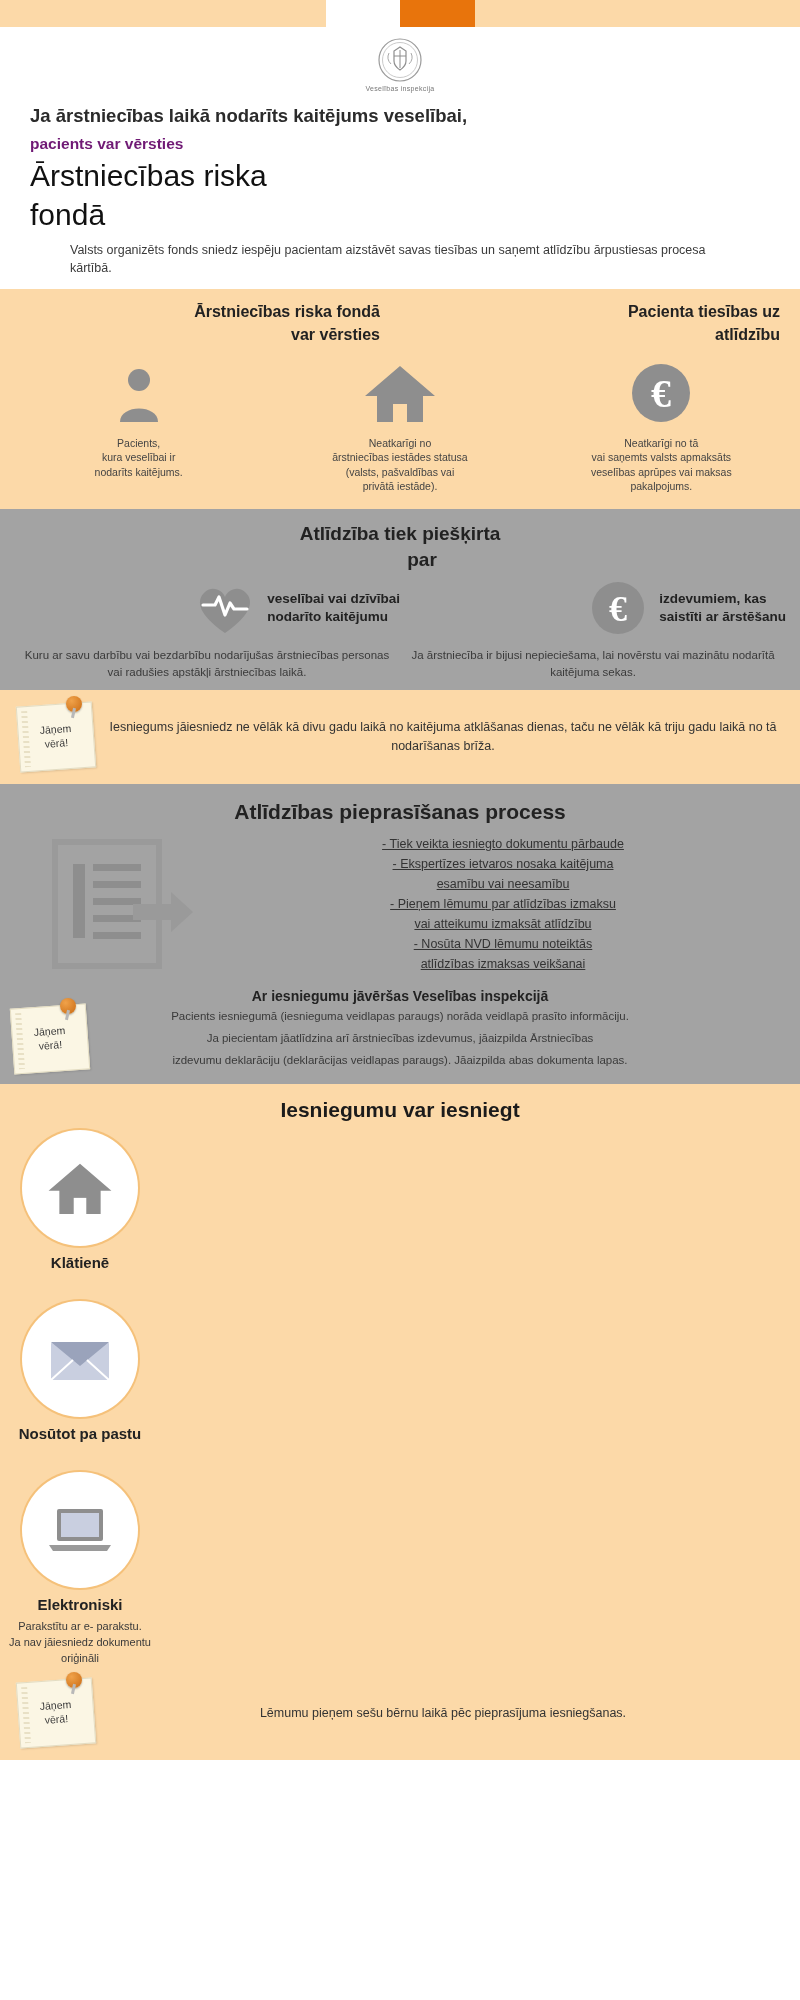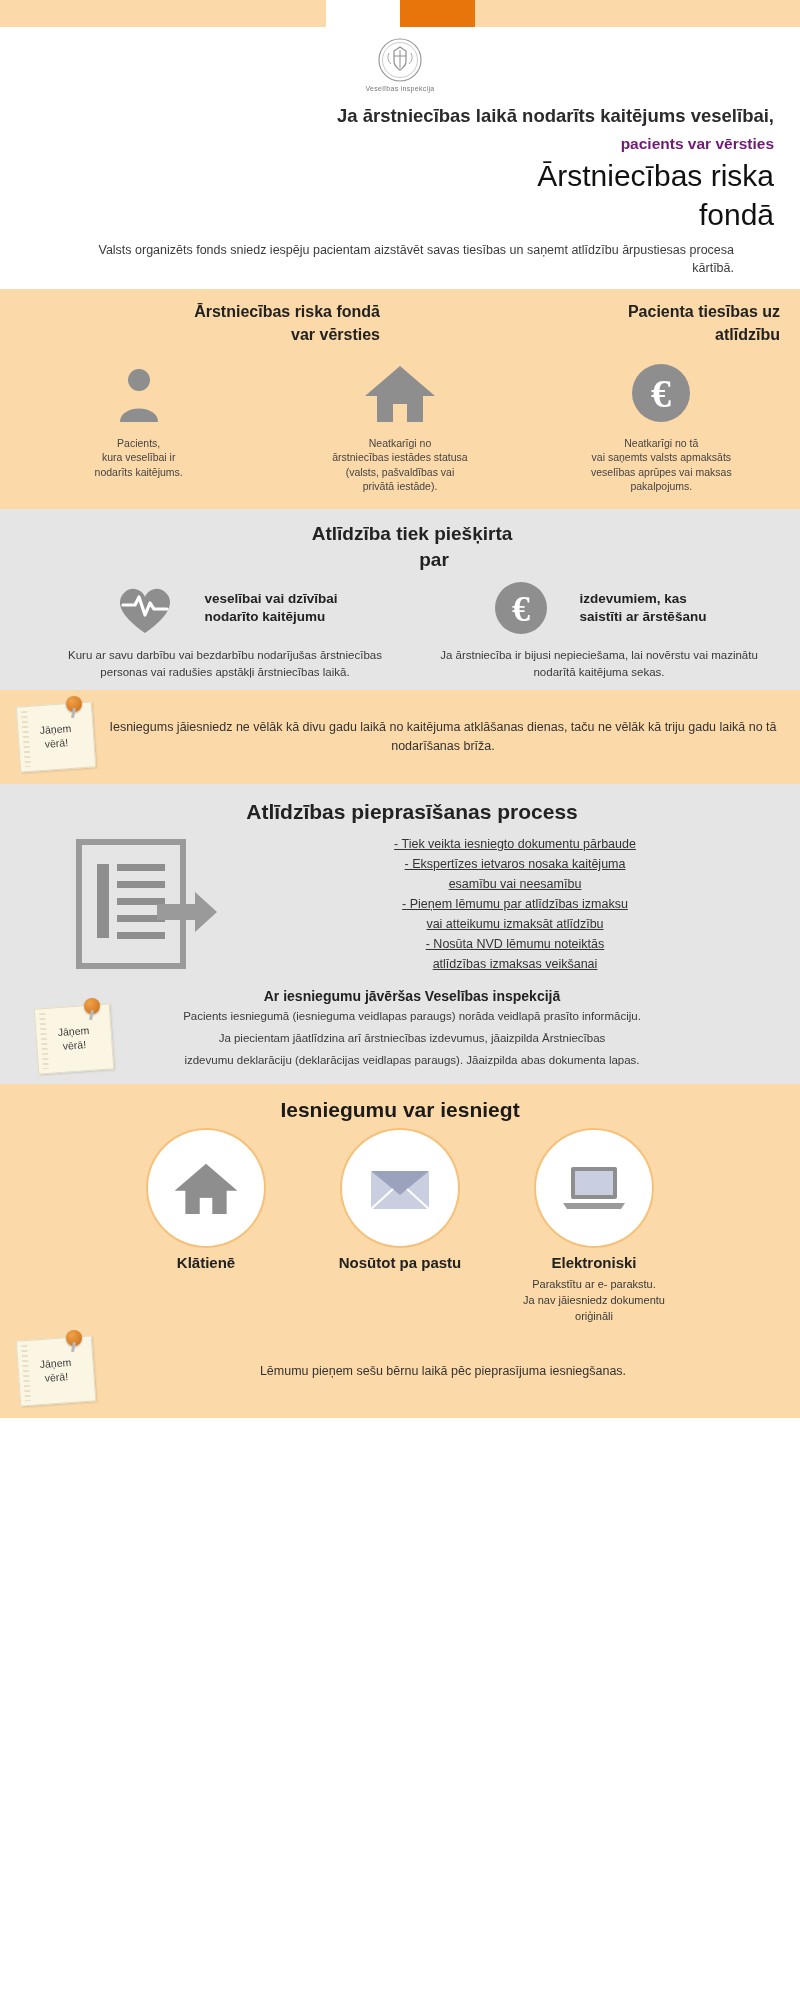--- a/index.html
+++ b/index.html
@@ -19,47 +19,47 @@
   .topbar .pale { background:#fcd9a8; flex:1; }
   .topbar .white { background:#ffffff; width:74px; }
   .topbar .orange { background:#e8740c; width:75px; }
 
   
   .logo-wrap { text-align:center; padding-top:10px; }
   .logo-circle { display:block; margin:0 auto; }
   .logo-caption { font-size:7px; color:#777; letter-spacing:.3px; margin-top:2px; }
 
   
-  .headline { text-align:right; padding:6px 26px 0 30px; }
+  .headline { text-align:left; padding:6px 26px 0 30px; }
   .headline h1 { font-size:18.5px; font-weight:bold; color:#2b2b2b; margin:6px 0 0 0; line-height:1.25; }
   .headline h2 { font-size:15.5px; font-weight:bold; color:#701a75; margin:8px 0 0 0; }
   .headline .big { font-size:30px; font-weight:normal; color:#111; margin:6px 0 0 0; line-height:1.1; }
   .headline p.sub { font-size:12.5px; color:#3a3a3a; margin:10px 40px 12px 40px; line-height:1.45; }
 
   
   .band-peach { background:#fcd9a8; }
-  .band-white { background:#e5e5e5;padding-left:24px; }
+  .band-white { background:#a3a3a3; }
 
   
   .two-col { display:flex; }
   .two-col > div { flex:1; text-align:right; }
   .sec-title { font-size:16px; font-weight:bold; color:#222; line-height:1.4; padding:12px 20px 4px 20px; }
 
   .icon-row { display:flex; }
   .icon-cell { flex:1; text-align:center; padding:0 6px; }
   .icon-cell .cap { font-size:10.5px; color:#444; line-height:1.35; margin-top:6px; }
 
   .grey { fill:#8e8e8e; }
 
   
   .award-title { text-align:center; font-size:19px; font-weight:bold; color:#222; padding:14px 0 2px 0; }
   .award-title .second { display:block; font-size:19px; font-weight:bold; margin-top:4px;margin-left:44px;}
   .award-row { display:flex; padding:6px 14px 0 14px; }
   .award-col { flex:1; }
-  .award-head { display:flex; align-items:center; gap:28px; justify-content:center; }
+  .award-head { display:flex; align-items:center; gap:10px; justify-content:flex-end; }
   .award-head .txt { font-size:13.5px; font-weight:bold; color:#222; line-height:1.3; }
   .award-body { font-size:11.5px; color:#3a3a3a; text-align:center; line-height:1.45; margin-top:10px; padding:0 8px; }
 
   
   .note-block { display:flex; align-items:center; padding:14px 18px; }
   .note-note { position:relative; width:86px; flex:0 0 86px; }
   .note-text { flex:1; font-size:12.5px; color:#333; text-align:center; line-height:1.5; }
 
   .sticky {
     width:76px; height:66px; background:#fbf6e4;
@@ -79,21 +79,21 @@
   .proc-title { text-align:center; font-size:21px; font-weight:bold; color:#222; padding:16px 0 6px 0; }
   .proc-row { display:flex; padding:4px 22px 0 22px; align-items:flex-start; }
   .proc-list { flex:1; font-size:12.5px; color:#333; line-height:1.6; text-align:center; padding-left:6px;text-decoration:underline;}
   .proc-list div { white-space:nowrap; }
 
   .sub-head { text-align:center; font-size:14px; font-weight:bold; color:#222; margin-top:10px; }
   .sub-body { text-align:center; font-size:11.5px; color:#3a3a3a; line-height:1.55; padding:4px 40px 0 40px; }
 
   
   .sub-title { text-align:center; font-size:21px; font-weight:bold; color:#1b1b1b; padding:14px 0 8px 0; }
-  .circle-row { display:flex; justify-content:center; gap:34px; padding:4px 0 0 0; }
+  .circle-row { display:flex; justify-content:center; gap:34px; padding:4px 0 0 0;flex-direction:column; }
   .circ-cell { width:160px; text-align:center; }
   .circ {
     width:108px; height:108px; border-radius:50%; background:#ffffff;
     margin:0 auto; display:flex; align-items:center; justify-content:center;
     box-shadow:0 0 0 4px #ffffff, 0 0 0 6px #f5c17a;
   }
   .circ-label { font-size:15px; font-weight:bold; color:#222; margin-top:12px; }
   .circ-note { font-size:11px; color:#3a3a3a; line-height:1.45; margin-top:6px; }
 
   .spacer-sm { height:10px; }

